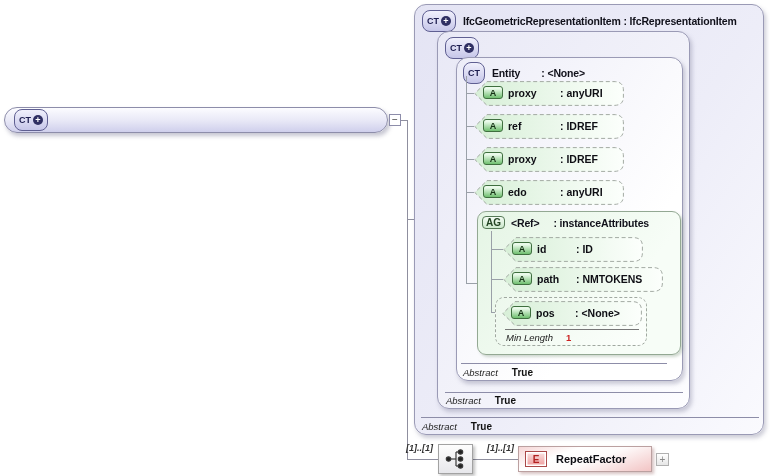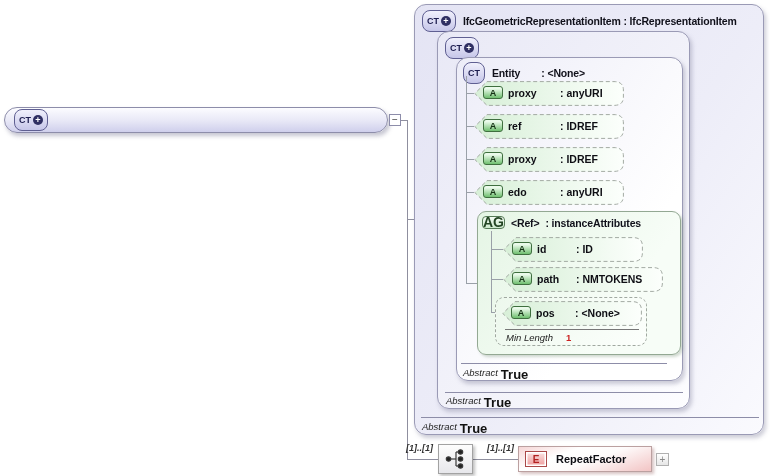--- a/index.html
+++ b/index.html
@@ -31,44 +31,44 @@
           border:1px solid #8d8daa;border-radius:13px;
           background:linear-gradient(180deg,#fcfcff 0%,#e7e7f6 55%,#cfcfec 100%);
           box-shadow:2px 3px 4px rgba(110,110,140,.4);
           display:flex;align-items:center;gap:7px;padding:0 9px;box-sizing:border-box;}
 
   .togglebox{position:absolute;width:12px;height:12px;border:1px solid #8d8daa;
           background:#fff;font-size:10px;line-height:10px;text-align:center;color:#444;
           box-sizing:border-box;cursor:pointer;}
 
   .sep{position:absolute;height:1px;background:#8d8da8;}
-  .absrow{position:absolute;display:flex;gap:3px;align-items:flex-start;}
+  .absrow{position:absolute;display:flex;gap:14px;align-items:center;}
   .abslbl{font-style:italic;font-size:9.5px;color:#222;}
-  .absval{font-weight:bold;font-size:13px;color:#111;}
+  .absval{font-weight:bold;font-size:10px;color:#111;}
 
   
   .attr{position:absolute;}
   .attr svg.bg{position:absolute;left:0;top:0;}
   .aicon{position:absolute;left:9px;top:5px;width:20px;height:13px;
          border:1px solid #3f6f3f;border-radius:3px;
          background:linear-gradient(180deg,#eafaea 15%,#6fbf6f 100%);
          font-weight:bold;font-size:9px;color:#143014;text-align:center;line-height:12px;
          box-sizing:border-box;}
   .attr .nm{position:absolute;left:34px;top:6px;font-weight:bold;font-size:10.5px;color:#0e0e14;white-space:nowrap;}
   .attr .tp{position:absolute;top:6px;font-weight:bold;font-size:10.5px;color:#0e0e14;white-space:nowrap;}
   .attr.wide .tp{left:86px;text-align:right;}
   .attr.narrow .tp{left:73px;}
 
   .agbox{position:absolute;left:20px;top:153px;width:204px;height:144px;
          border:1px solid #93a893;border-radius:9px;
          background:linear-gradient(125deg,#e5f5e5 0%,#f7fdf7 70%);
          box-shadow:2px 2px 3px rgba(100,130,100,.3);box-sizing:border-box;}
   .agicon{display:inline-block;width:23px;height:13px;border:1px solid #567a57;border-radius:4px;
          background:linear-gradient(180deg,#f4fcf4,#cde9cd);
-         font-weight:bold;font-size:14px;color:#234423;text-align:center;line-height:11px;box-sizing:border-box;}
+         font-weight:bold;font-size:10px;color:#234423;text-align:center;line-height:11px;box-sizing:border-box;}
 
   .posgroup{position:absolute;left:17px;top:85px;width:152px;height:49px;
          border:1px dashed #a0a8a0;border-radius:9px;
          background:linear-gradient(125deg,#edf8ed,#fcfffc);box-sizing:border-box;}
   .facet{position:absolute;left:10px;top:34px;display:flex;gap:13px;align-items:baseline;justify-content:flex-end;}
   .facetlbl{font-style:italic;font-size:9.5px;color:#222;}
   .facetval{font-weight:bold;font-size:9.5px;color:#cc2222;}
 
   .card{position:absolute;font-style:italic;font-weight:bold;font-size:9px;color:#333;white-space:nowrap;}
 
@@ -185,21 +185,21 @@
             </svg>
           <span class="aicon">A</span>
           <span class="nm">edo</span>
           <span class="tp">: anyURI</span>
         </div>
 
         <div class="agbox">
           <div class="hdr" style="left:4px;top:4px;gap:6px">
             <span class="agicon">AG</span>
             <span class="ttl">&lt;Ref&gt;</span>
-            <span class="ttl" style="margin-left:0">: instanceAttributes</span>
+            <span class="ttl" style="margin-left:8px">: instanceAttributes</span>
           </div>
 
           <div class="vline" style="left:13px;top:19px;height:81px;background:#9aa0a8"></div>
           <div class="hline" style="left:13px;top:37px;width:12px;background:#9aa0a8"></div>
           <div class="hline" style="left:13px;top:67px;width:12px;background:#9aa0a8"></div>
           <div class="hline" style="left:13px;top:100px;width:10px;background:#9aa0a8"></div>
 
           <div class="attr narrow" style="left:25px;top:25px;width:140px;height:25px">
             <svg class="bg" width="140" height="25" viewBox="0 0 140 25">
               <path d="M13 .6 H130 Q139.4 .6 139.4 9 V16 Q139.4 24.4 130 24.4 H13 L.8 12.5 Z" fill="url(#gA)" stroke="#a3aaa3" stroke-dasharray="4 2.6"></path>

